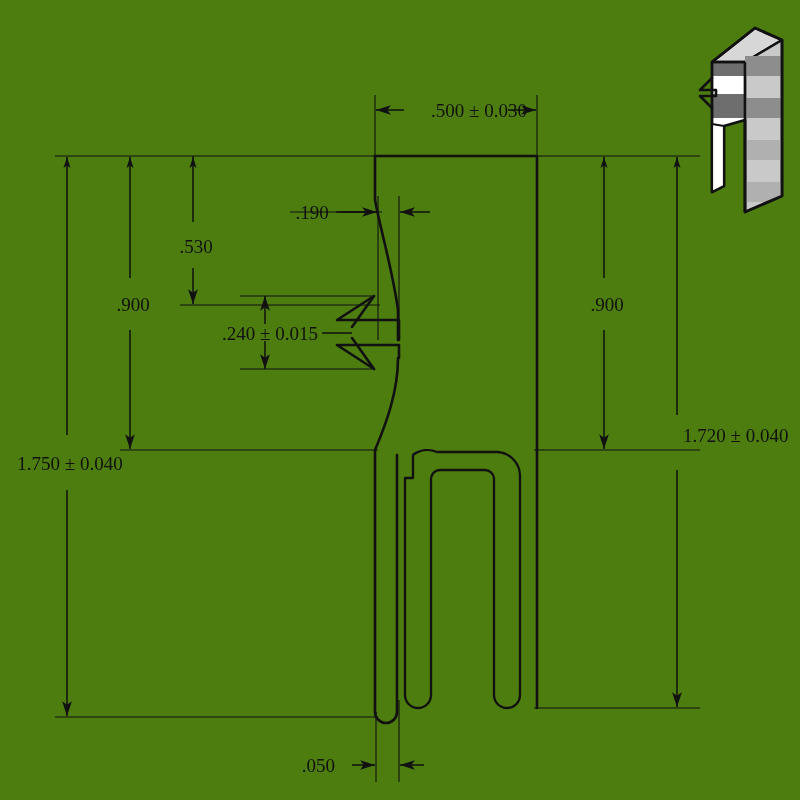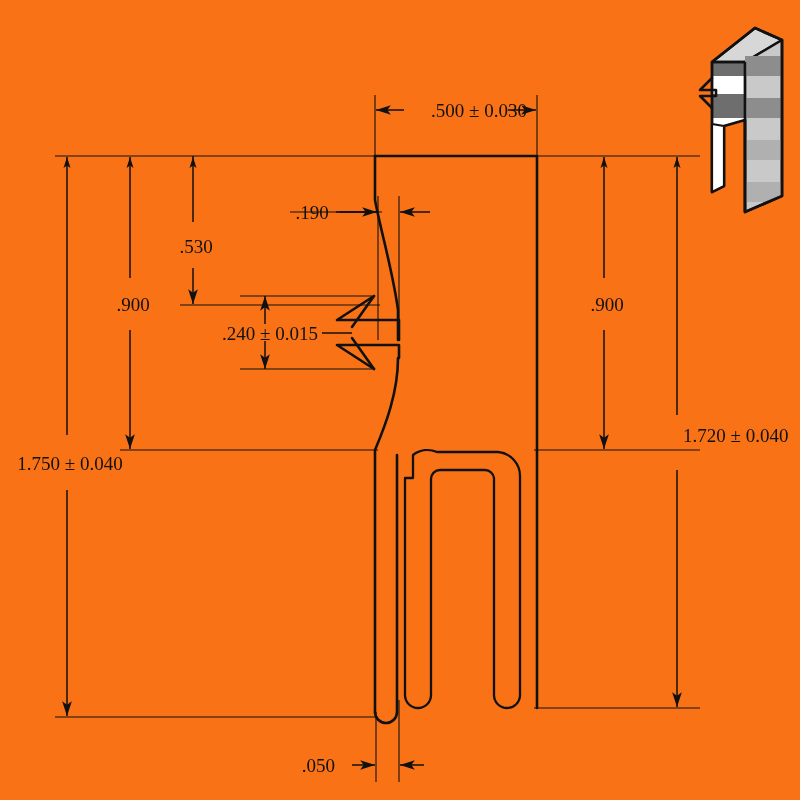--- a/index.html
+++ b/index.html
@@ -1,18 +1,18 @@
 <!DOCTYPE html>
 <html><head>
 <meta charset="utf-8">
 <style>
   html,body{margin:0;padding:0;background:#ffffff;}
   body{width:800px;height:800px;overflow:hidden;
        font-family:"Liberation Serif",serif;color:#111111;}
-  #sheet{position:relative;width:800px;height:800px;background:#f97316;}
+  #sheet{position:relative;width:800px;height:800px;background:#4d7c0f;}
   #sheet svg{position:absolute;left:0;top:0;}
   .dimtxt{font-family:"Liberation Serif",serif;font-size:19px;fill:#111;}
 </style>
 </head>
 <body>
 
 <div id="sheet">
 
   <svg width="800" height="800" viewBox="0 0 800 800">
 

